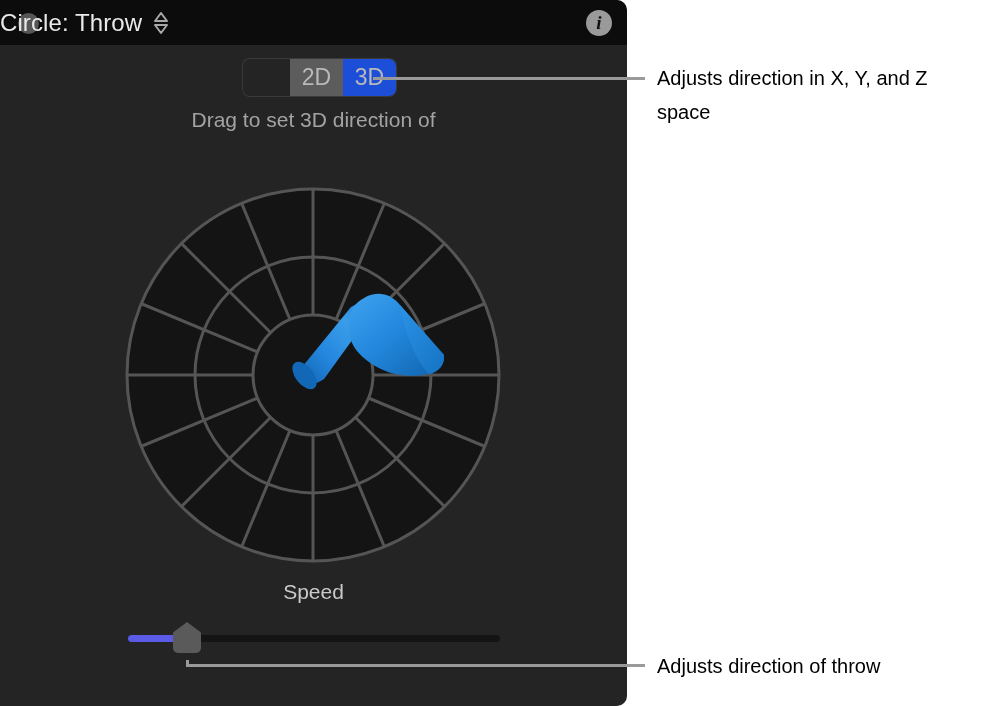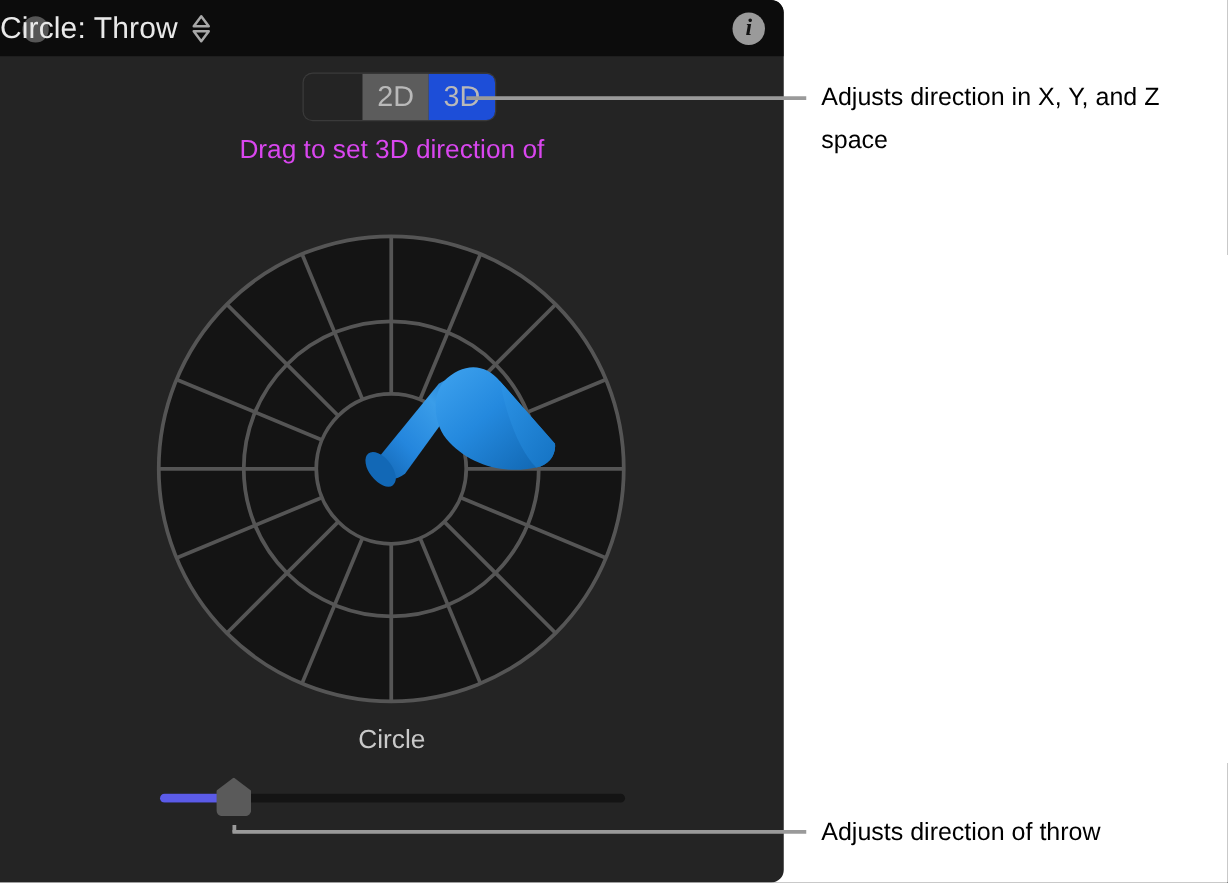--- a/index.html
+++ b/index.html
@@ -114,21 +114,21 @@
   .seg.selected { background: #5c5c5c; }
   .seg.unselected { background: #1d4ed8; }
 
   
   #drag-label {
     position: absolute;
     left: 0;
     top: 108px;
     width: 627px;
     text-align: center;
-    color: #d946ef;
+    color: #a3a3a3;
     font-size: 21px;
   }
 
   
   #dial {
     position: absolute;
     left: 112px;
     top: 174px;
     width: 402px;
     height: 402px;
@@ -312,21 +312,21 @@
                C 333 190 327 198 317 200
                C 289 206 262 197 245 177
                C 234 163 234 142 243 131 Z" fill="url(#coneGrad)"></path>
 
       <path d="M 288 131 L 332 181
                C 333 190 327 198 317 200
                C 305 188 294 163 288 131 Z" fill="url(#coneBaseGrad)"></path>
     </g>
   </svg>
 
-  <div id="speed-label">Circle</div>
+  <div id="speed-label">Speed</div>
 
   <div id="slider">
     <div id="slider-track"></div>
     <div id="slider-fill"></div>
     <div id="slider-thumb"></div>
   </div>
 </div>
 
 <div class="leader" id="leader-top"></div>
 <div class="leader" id="leader-bottom-v"></div>

